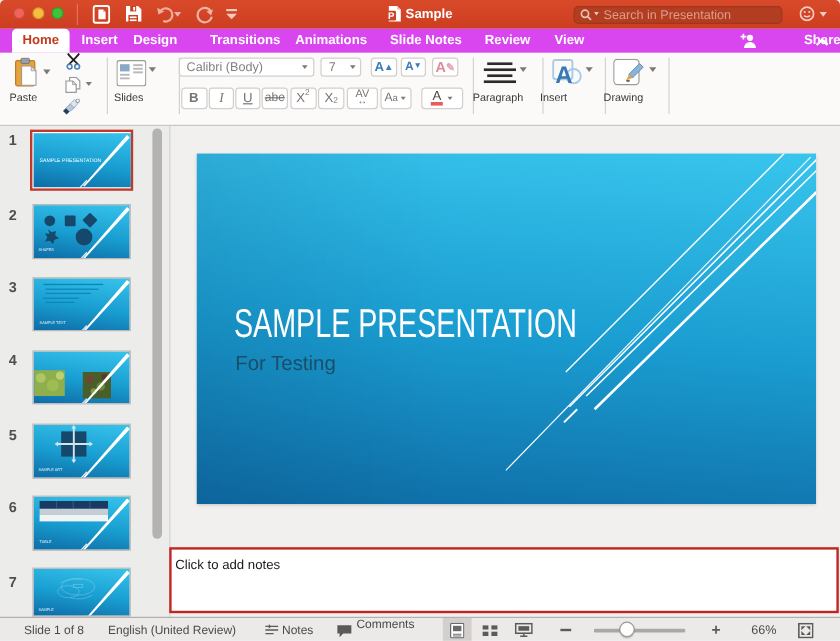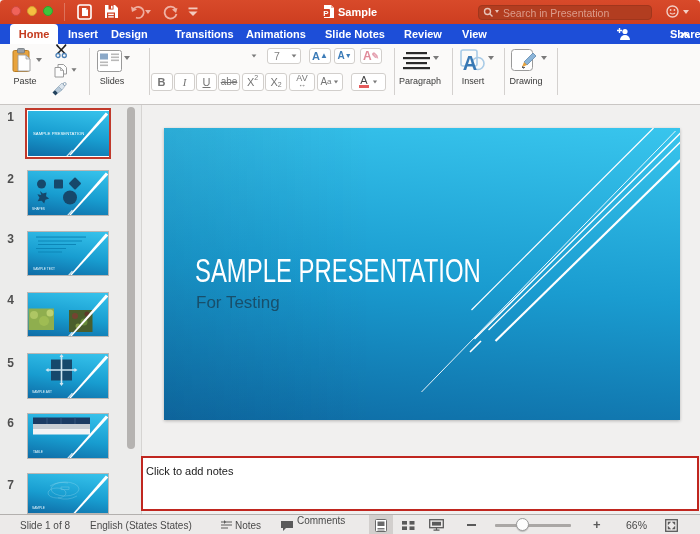--- a/index.html
+++ b/index.html
@@ -1,18 +1,18 @@
 <!DOCTYPE html>
 <html><head><meta charset="utf-8"><style>
 *{margin:0;padding:0;box-sizing:border-box}
 html,body{width:700px;height:534px}
 body{position:relative;font-family:"Liberation Sans",sans-serif;overflow:hidden;background:#f1f0ef}
 .abs{position:absolute}
 .sep{position:absolute;top:4px;height:47px;width:1px;background:#d4d1cf}
-.lbl{position:absolute;font-size:9px;color:#3a3a3a;text-align:center;white-space:nowrap}
+.lbl{position:absolute;font-size:9px;color:#3a3a3a;text-align:left;white-space:nowrap}
 .btn{position:absolute;border:1px solid #d2cfcc;border-radius:3px;background:#fff;color:#757575;display:flex;align-items:center;justify-content:center}
 .car{display:inline-block;width:0;height:0;border-left:3px solid transparent;border-right:3px solid transparent;border-top:4px solid #7a7a7a}
 .num{position:absolute;font-size:12px;font-weight:bold;color:#4f4f4f;width:16px;text-align:right}
 .thumb{position:absolute;left:27px;width:82px;height:45.5px;background:linear-gradient(188deg,#37c3ec,#189dd0 55%,#0e6ca6);border:1px solid #b9b7b5;overflow:hidden}
 </style></head>
 <body>
 
 <div class="abs" style="left:0;top:0;width:700px;height:24px;background:linear-gradient(#d84a2a,#cd3e20);border-radius:4px 4px 0 0">
   <div class="abs" style="left:11px;top:6px;width:10px;height:10px;border-radius:50%;background:#f0635a;border:1px solid #cc4a40"></div>
   <div class="abs" style="left:27px;top:6px;width:10px;height:10px;border-radius:50%;background:#f6be41;border:1px solid #d29c2f"></div>
@@ -68,21 +68,21 @@
 
   <svg class="abs" style="left:666px;top:5px" width="13" height="13" viewBox="0 0 13 13">
     <circle cx="6.5" cy="6.5" r="5.5" fill="none" stroke="#f3cfc5" stroke-width="1.4"></circle>
     <circle cx="4.6" cy="5" r="0.9" fill="#f3cfc5"></circle>
     <circle cx="8.4" cy="5" r="0.9" fill="#f3cfc5"></circle>
     <path d="M4 8 Q6.5 10 9 8" fill="none" stroke="#f3cfc5" stroke-width="1.2"></path>
   </svg>
   <div class="abs" style="left:683px;top:10px;width:0;height:0;border-left:3px solid transparent;border-right:3px solid transparent;border-top:4px solid #f3cfc5"></div>
 </div>
 
-<div class="abs" style="left:0;top:24px;width:700px;height:20px;background:#1d4ed8;color:#fff;font-size:11px;font-weight:bold">
+<div class="abs" style="left:0;top:24px;width:700px;height:20px;background:#d946ef;color:#fff;font-size:11px;font-weight:bold">
   <div class="abs" style="left:10px;top:0;width:48px;height:20px;background:#fff;border-radius:4px 4px 0 0;color:#c43a1d;text-align:center;line-height:21px">Home</div>
   <div class="abs" style="left:68px;top:4px">Insert</div>
   <div class="abs" style="left:111px;top:4px">Design</div>
   <div class="abs" style="left:175px;top:4px">Transitions</div>
   <div class="abs" style="left:246px;top:4px">Animations</div>
   <div class="abs" style="left:325px;top:4px">Slide Notes</div>
   <div class="abs" style="left:404px;top:4px">Review</div>
   <div class="abs" style="left:462px;top:4px">View</div>
   <svg class="abs" style="left:617px;top:4px" width="14" height="12" viewBox="0 0 14 12">
     <circle cx="8" cy="3.5" r="2.6" fill="#fff"></circle>
@@ -133,20 +133,21 @@
     <rect x="3" y="11.5" width="8" height="1.6" fill="#b9b9b9"></rect>
     <rect x="3" y="14.5" width="8" height="1.6" fill="#b9b9b9"></rect>
     <rect x="14" y="3.5" width="8" height="1.6" fill="#b9b9b9"></rect>
     <rect x="14" y="6.5" width="8" height="1.6" fill="#b9b9b9"></rect>
     <rect x="14" y="9.5" width="8" height="1.6" fill="#b9b9b9"></rect>
   </svg>
   <div class="car abs" style="left:124px;top:12px"></div>
   <div class="lbl" style="left:95px;top:32px;width:34px">Slides</div>
   <div class="sep" style="left:149px"></div>
 
+  <div class="btn" style="left:148.5px;top:3.5px;width:113px;height:16px;justify-content:flex-start;font-size:10.5px;color:#808080;padding-left:6px">Calibri (Body)</div>
   <div class="car abs" style="left:251px;top:10px;transform:scale(0.8)"></div>
   <div class="btn" style="left:267px;top:3.5px;width:34px;height:16px;justify-content:flex-start;font-size:10.5px;color:#808080;padding-left:6px">7</div>
   <div class="car abs" style="left:291px;top:10px;transform:scale(0.8)"></div>
   <div class="btn" style="left:309px;top:3.5px;width:22px;height:16px;font-size:11px;font-weight:bold;color:#3c7cb8">A<span style="font-size:8px">▲</span></div>
   <div class="btn" style="left:334px;top:3.5px;width:21px;height:16px;font-size:10px;font-weight:bold;color:#3c7cb8">A<span style="font-size:7px">▼</span></div>
   <div class="btn" style="left:360px;top:3.5px;width:22px;height:16px;font-size:12px;font-weight:bold;color:#e08a9a">A<span style="font-size:9px;color:#e4a0b0">✎</span></div>
 
   <div class="btn" style="left:150.5px;top:28.5px;width:22px;height:18px;font-size:11px;font-weight:bold">B</div>
   <div class="btn" style="left:174px;top:28.5px;width:21px;height:18px;font-size:11px;font-style:italic;font-family:'Liberation Serif',serif">I</div>
   <div class="btn" style="left:196px;top:28.5px;width:21px;height:18px;font-size:11px;text-decoration:underline">U</div>
@@ -306,21 +307,21 @@
   </svg>
   <div class="abs" style="left:31.5px;top:125.5px;font-size:33.5px;line-height:1;color:#fff;letter-spacing:0px;transform-origin:0 50%;transform:scaleX(0.713)" id="slidetitle">SAMPLE PRESENTATION</div>
   <div class="abs" style="left:32.5px;top:165.5px;font-size:17px;line-height:1;color:#184f6b">For Testing</div>
 </div>
 
 <div class="abs" style="left:140.5px;top:456px;width:558px;height:54.5px;background:#fff;border:2.5px solid #c0261f"></div>
 <div class="abs" style="left:146px;top:464.5px;font-size:11px;color:#1a1a1a">Click to add notes</div>
 
 <div class="abs" style="left:0;top:514px;width:700px;height:20px;background:#eceae9;border-top:1px solid #b3b0ae;font-size:10px;color:#4a4a4a">
   <div class="abs" style="left:20px;top:4.5px">Slide 1 of 8</div>
-  <div class="abs" style="left:90px;top:4.5px">English (States States)</div>
+  <div class="abs" style="left:90px;top:4.5px">English (United Review)</div>
   <svg class="abs" style="left:221px;top:5px" width="11" height="10" viewBox="0 0 11 10">
     <path d="M0 2 h11 M0 5 h11 M0 8 h7" stroke="#5a5a5a" stroke-width="1.2"></path>
     <path d="M3 0 l2 2 l-2 2" fill="#5a5a5a"></path>
   </svg>
   <div class="abs" style="left:235px;top:4.5px">Notes</div>
   <svg class="abs" style="left:281px;top:5px" width="12" height="11" viewBox="0 0 12 11">
     <path d="M0 1 h12 v7 h-7 l-3 3 v-3 h-2 z" fill="#5a5a5a"></path>
   </svg>
   <div class="abs" style="left:297px;top:0">Comments</div>
   <div class="abs" style="left:369px;top:0;width:24px;height:20px;background:#d2cfcd"></div>

